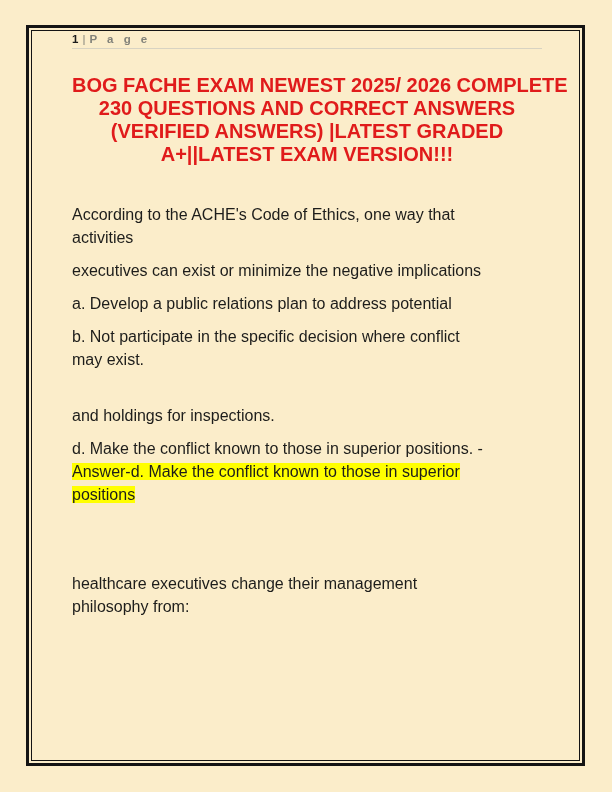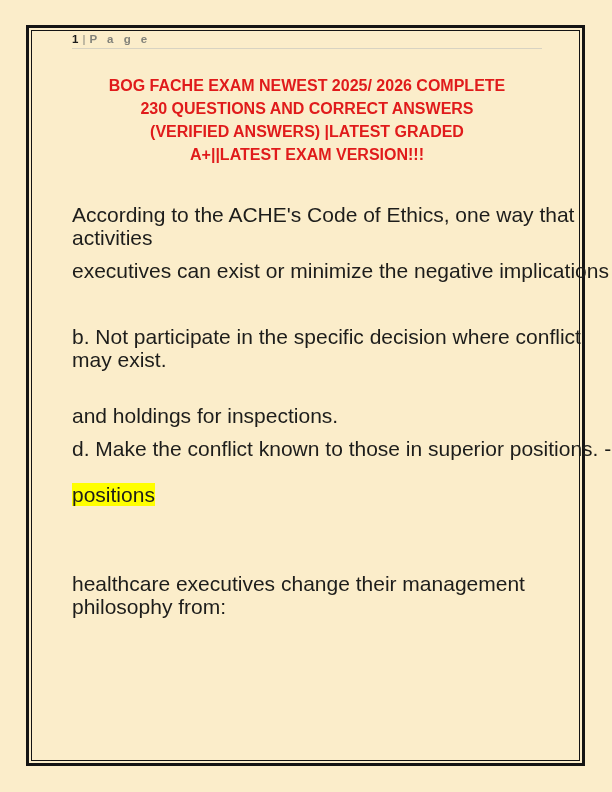--- a/index.html
+++ b/index.html
@@ -31,26 +31,26 @@
   .header-row{
     margin-top:33px;padding-bottom:3px;border-bottom:1px solid var(--rule);
     font-size:11.5px;color:var(--muted);
     display:flex;align-items:baseline;gap:4px;
   }
   .pnum{color:#1b1b1b;font-weight:bold;}
   .psep{color:var(--muted);}
   .plabel{letter-spacing:3.5px;font-weight:bold;}
   .doc-title{
     margin:25px 0 0 0;
-    font-size:16px;font-weight:bold;color:var(--title);
+    font-size:20px;font-weight:bold;color:var(--title);
     text-align:center;line-height:23px;white-space:nowrap;
   }
   .title-gap{height:37px;}
   .para{
-    margin:0 0 10px 0;font-size:21px;line-height:23px;
+    margin:0 0 10px 0;font-size:16px;line-height:23px;
     white-space:nowrap;
   }
   .para.spacer{height:23px;margin:0 0 10px 0;}
   .hl{background:var(--hl);}
 </style>
 </head>
 <body>
 
 <div class="page">
 
@@ -66,22 +66,22 @@
       <span class="plabel">P a g e</span>
     </div>
 
     <h1 class="doc-title"><span>BOG FACHE EXAM NEWEST 2025/ 2026 COMPLETE</span><br><span>230 QUESTIONS AND CORRECT ANSWERS</span><br><span>(VERIFIED ANSWERS) |LATEST GRADED</span><br><span>A+||LATEST EXAM VERSION!!!</span></h1>
 
     <div class="title-gap"></div>
 
     <div class="paras">
         <p class="para"><span>According to the ACHE's Code of Ethics, one way that</span><br><span>activities</span></p>
         <p class="para"><span>executives can exist or minimize the negative implications</span><br></p>
-        <p class="para"><br></p>
+        <p class="para"><span>a. Develop a public relations plan to address potential</span><br></p>
         <p class="para"><span>b. Not participate in the specific decision where conflict</span><br><span>may exist.</span></p>
         <p class="para"><br><span>and holdings for inspections.</span></p>
-        <p class="para"><span>d. Make the conflict known to those in superior positions. -</span><br><span></span><br><span class="hl">positions</span></p>
+        <p class="para"><span>d. Make the conflict known to those in superior positions. -</span><br><span></span><span class="hl">Answer-d. Make the conflict known to those in superior</span><br><span class="hl">positions</span></p>
         <p class="para spacer"></p>
         <p class="para"><br><span>healthcare executives change their management</span><br><span>philosophy from:</span></p>
       </div>
 
   </div>
 </div>
 
 </body></html>

